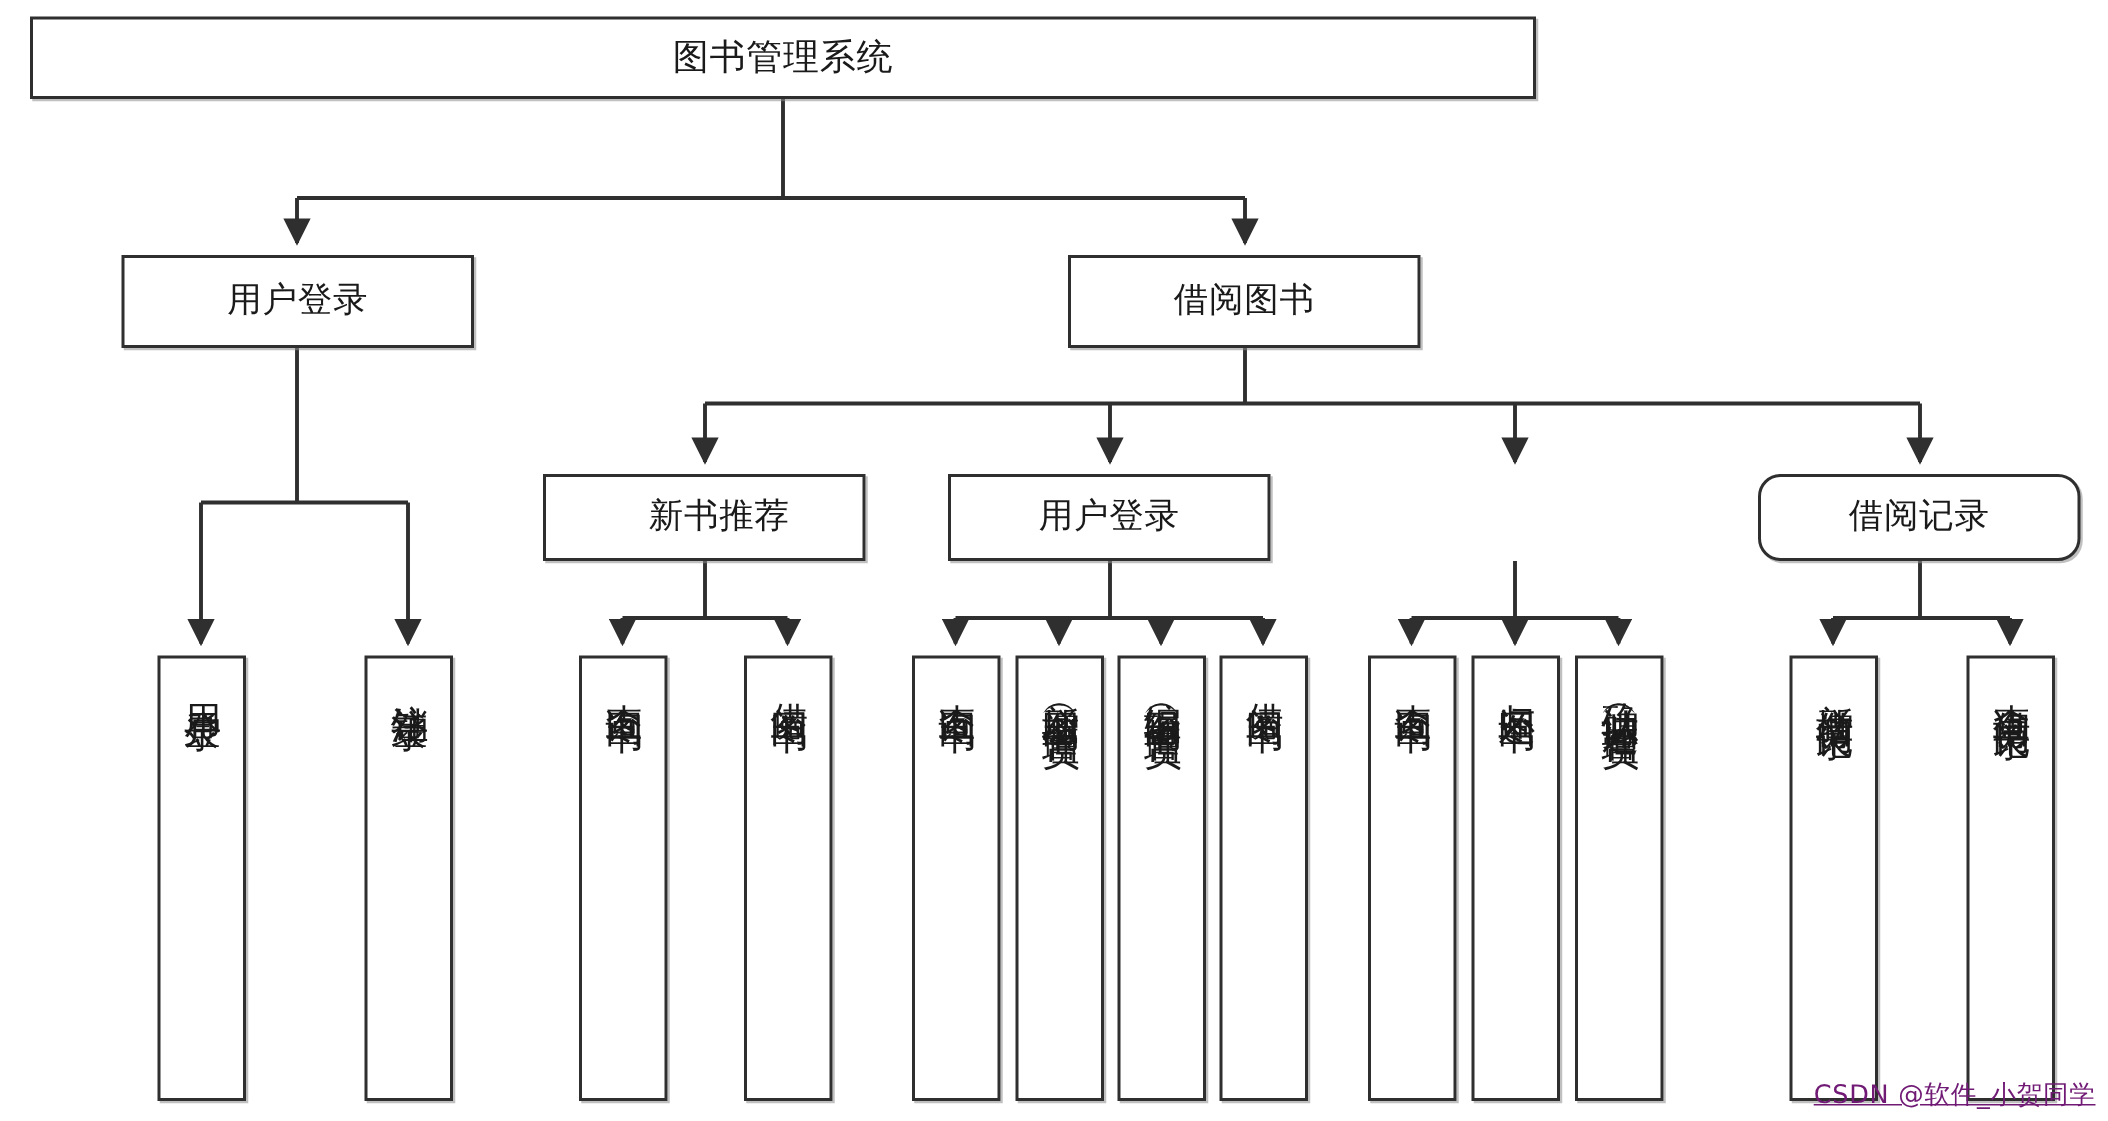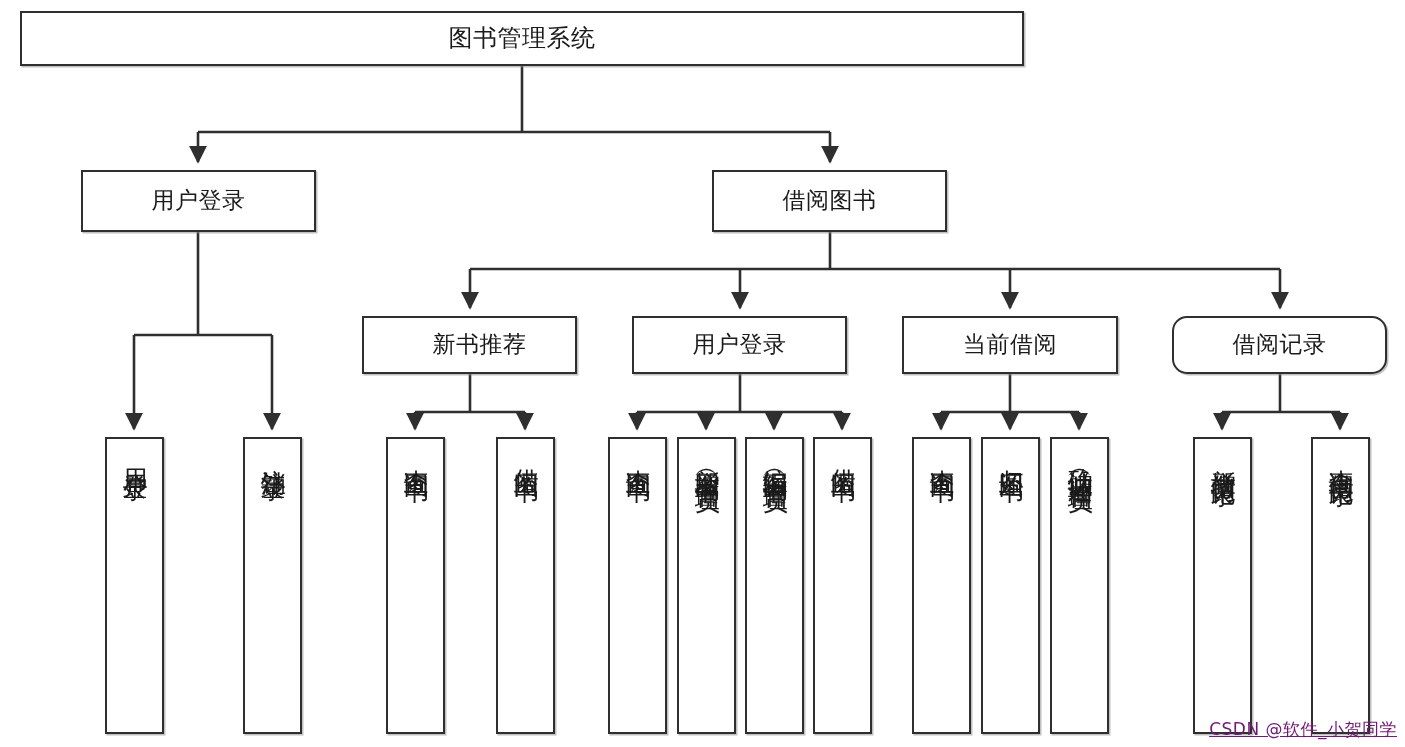--- a/index.html
+++ b/index.html
@@ -143,23 +143,20 @@
   </div>
 
   <div class="node horiz" style="left:362px; top:316px; width:215px; height:58px;padding-left:20px;">
     <span class="label">新书推荐</span>
   </div>
 
   <div class="node horiz" style="left:632px; top:316px; width:215px; height:58px;">
     <span class="label">用户登录</span>
   </div>
 
-  <div class="node horiz" style="left:902px; top:316px; width:216px; height:58px;">
-    <span class="label">当前借阅</span>
-  </div>
 
   <div class="node horiz" style="left:1172px; top:316px; width:215px; height:58px;border-radius:15px;">
     <span class="label">借阅记录</span>
   </div>
 
   <div class="node vert" style="left:105px; top:437px; width:59px; height:297px;">
     <span class="label">用户登录</span>
   </div>
 
   <div class="node vert" style="left:243px; top:437px; width:59px; height:297px;">

